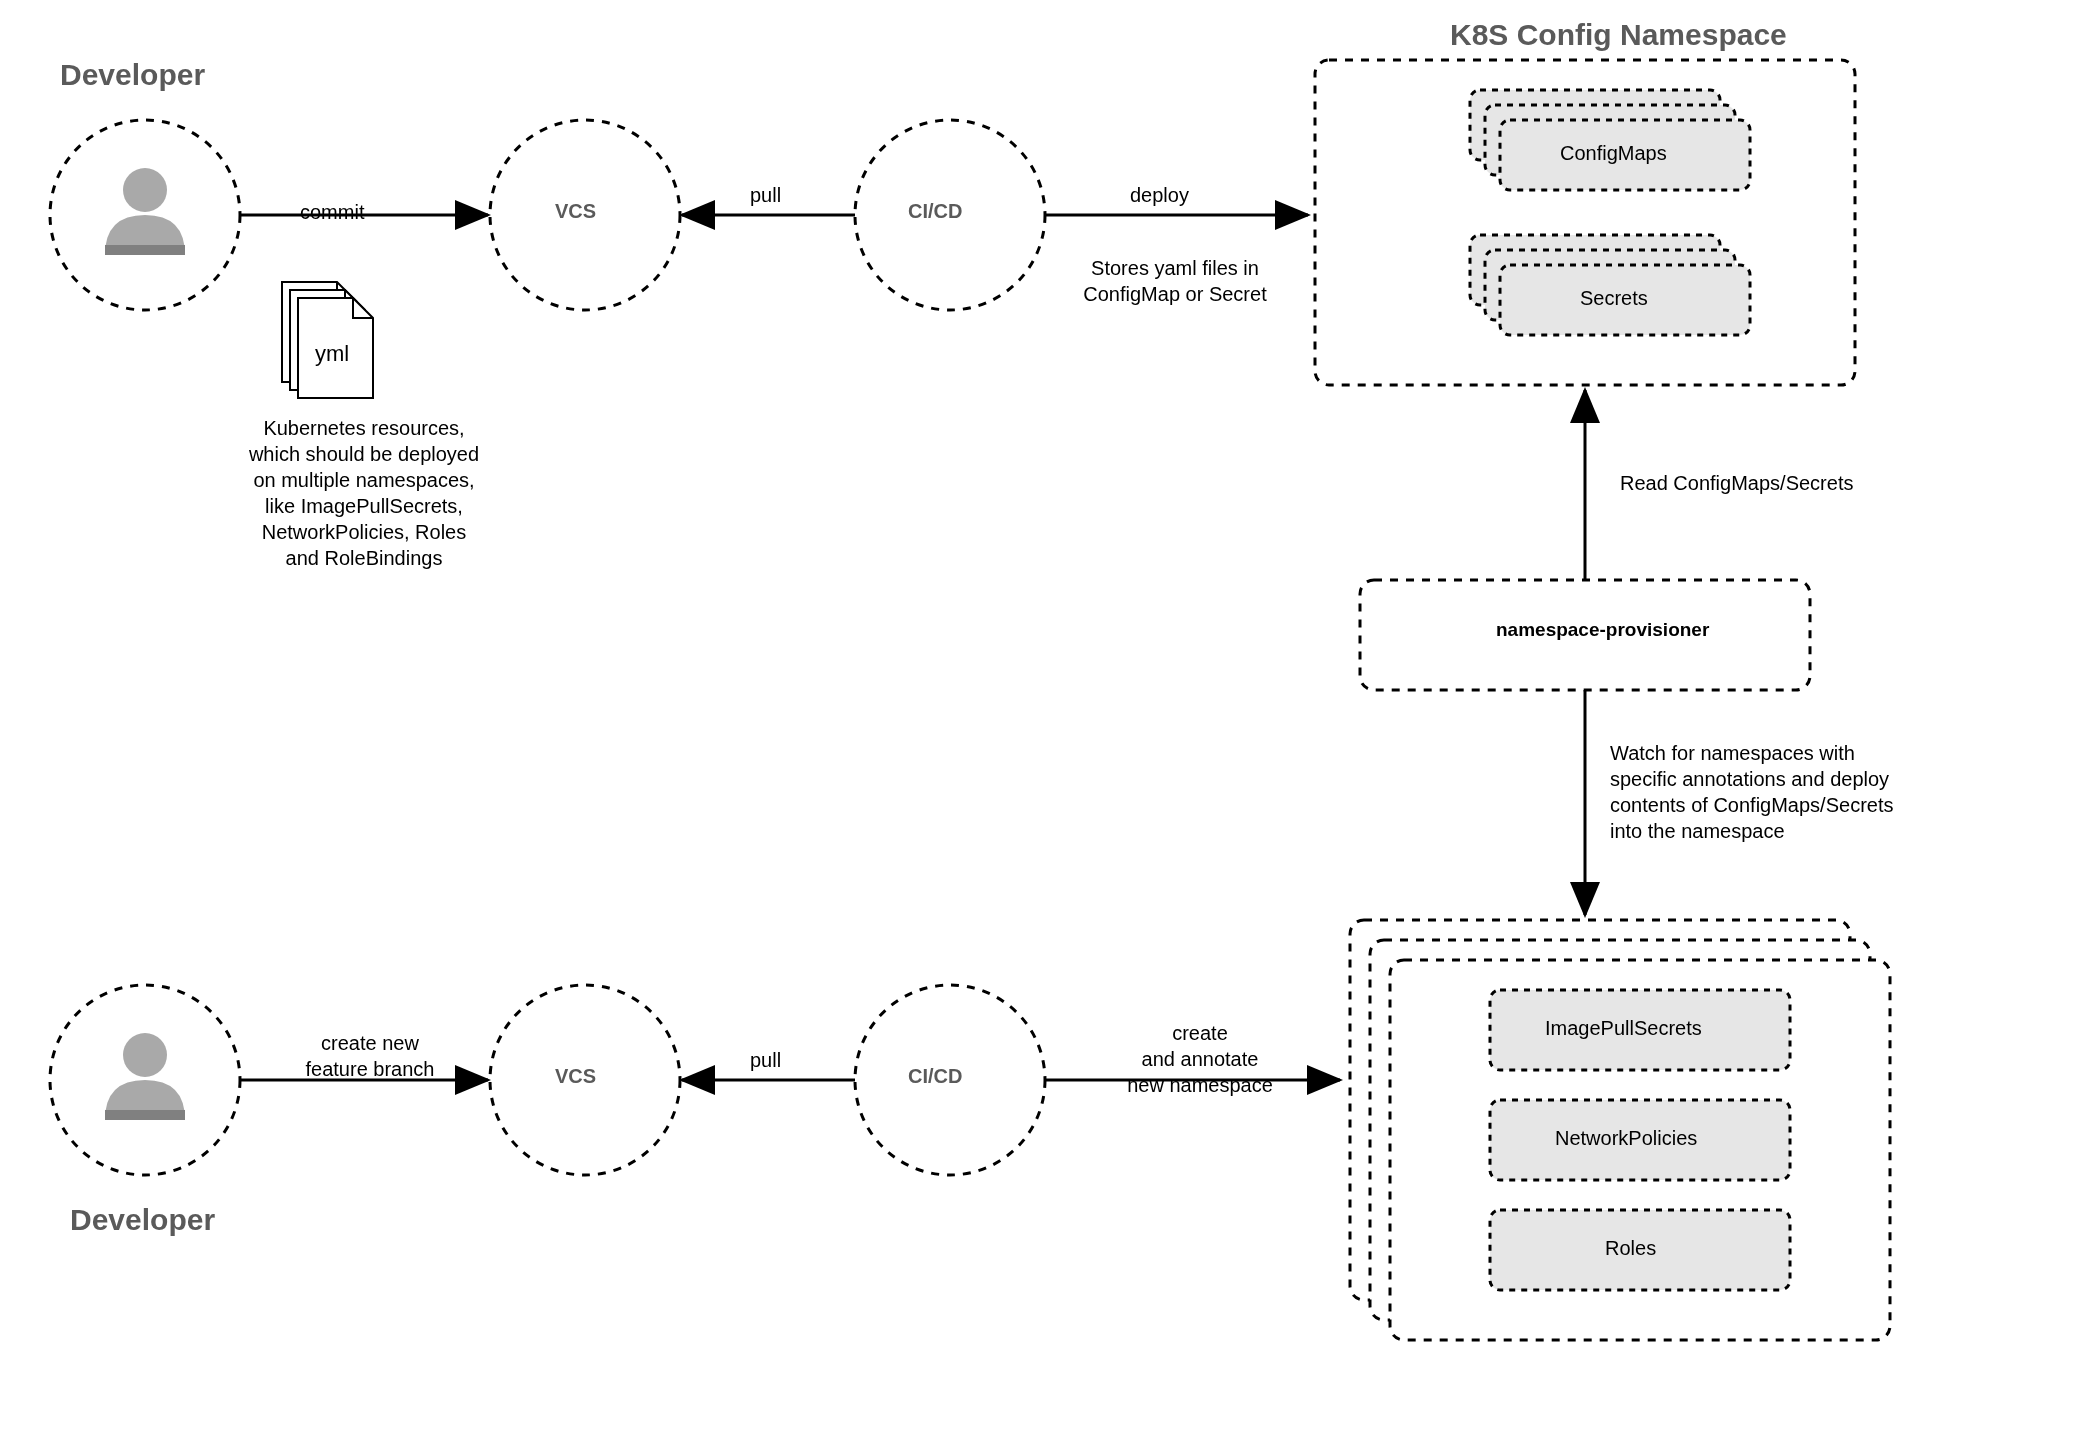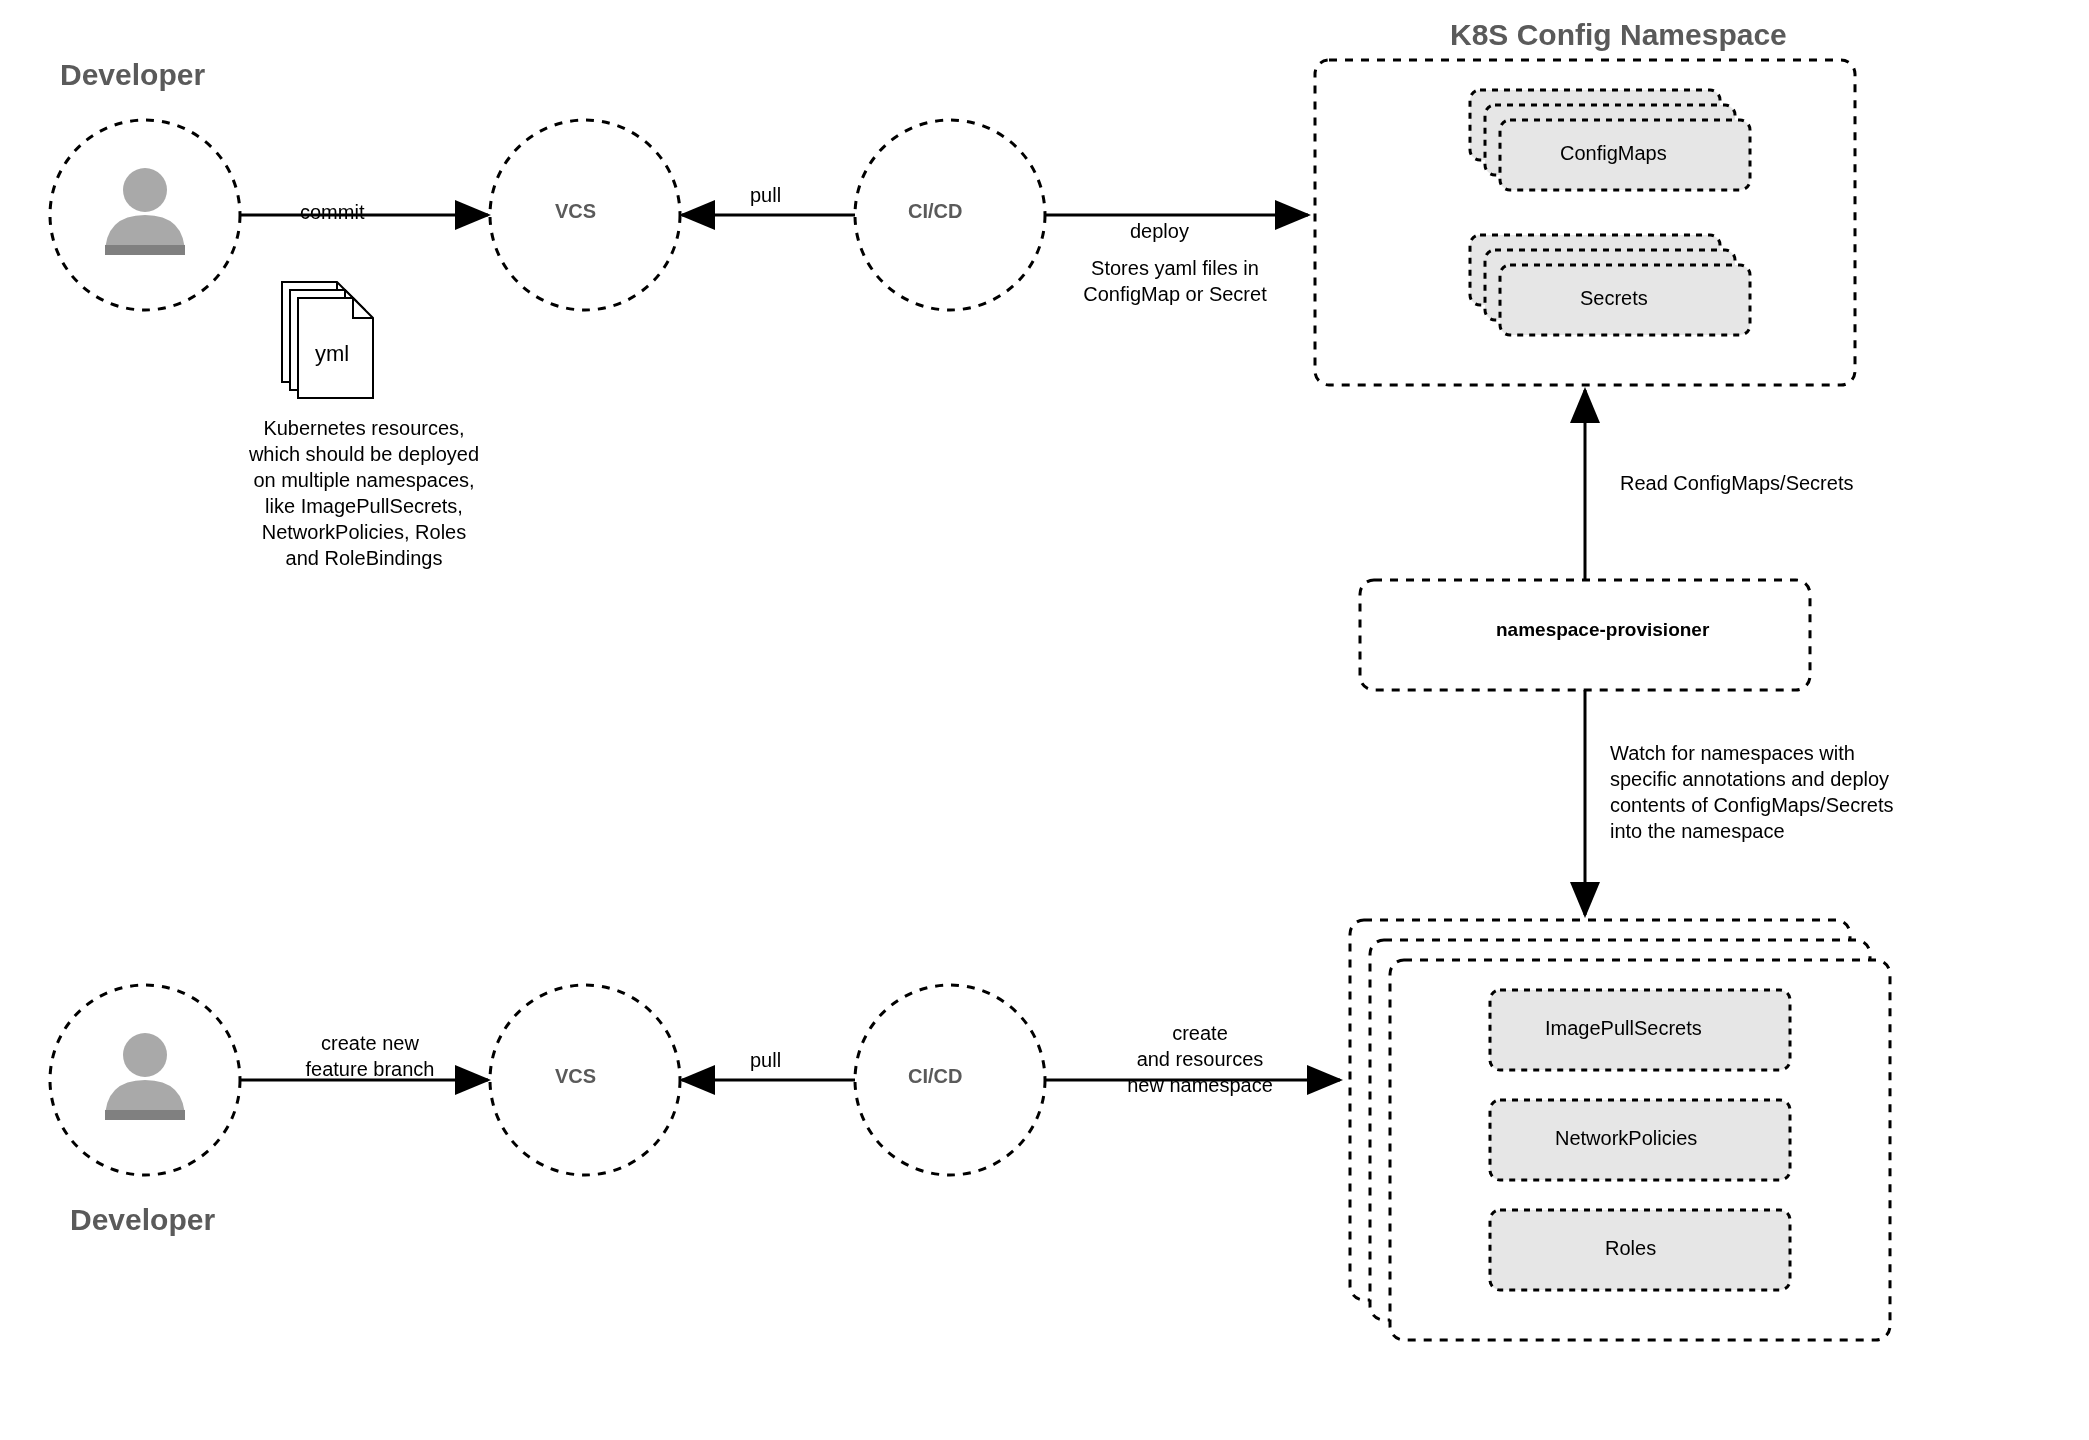--- a/index.html
+++ b/index.html
@@ -130,21 +130,21 @@
   <div class="label nodecircle-label" style="left:555px; top:198px;">VCS</div>
 
   <div class="label nodecircle-label" style="left:908px; top:198px;">CI/CD</div>
 
   <div class="label nodecircle-label" style="left:555px; top:1063px;">VCS</div>
 
   <div class="label nodecircle-label" style="left:908px; top:1063px;">CI/CD</div>
 
   <div class="label" style="left:300px; top:199px;">commit</div>
   <div class="label" style="left:750px; top:182px;">pull</div>
-  <div class="label" style="left:1130px; top:182px;margin-top:36px;">deploy</div>
+  <div class="label" style="left:1130px; top:182px;">deploy</div>
   <div class="label" style="left:1060px; top:255px; width:230px; white-space:pre-line;">Stores yaml files in
 ConfigMap or Secret</div>
 
   <div class="label" style="left:315px; top:340px; font-size:22px;">yml</div>
 
   <div class="label" style="left:214px; top:415px; width:300px; white-space:pre-line; text-align:center;">Kubernetes resources,
 which should be deployed
 on multiple namespaces,
 like ImagePullSecrets,
 NetworkPolicies, Roles
@@ -161,21 +161,21 @@
 
   <div class="label" style="left:1610px; top:740px; width:360px; white-space:pre-line; text-align:left;">Watch for namespaces with
 specific annotations and deploy
 contents of ConfigMaps/Secrets
 into the namespace</div>
 
   <div class="label" style="left:280px; top:1030px; width:180px; white-space:pre-line;">create new
 feature branch</div>
   <div class="label" style="left:750px; top:1047px;">pull</div>
   <div class="label" style="left:1095px; top:1020px; width:210px; white-space:pre-line;">create
-and resources
+and annotate
 new namespace</div>
 
 
   <div class="label" style="left:1545px; top:1015px;">ImagePullSecrets</div>
   <div class="label" style="left:1555px; top:1125px;">NetworkPolicies</div>
   <div class="label" style="left:1605px; top:1235px;">Roles</div>
 
 </div>
 
 </body></html>

